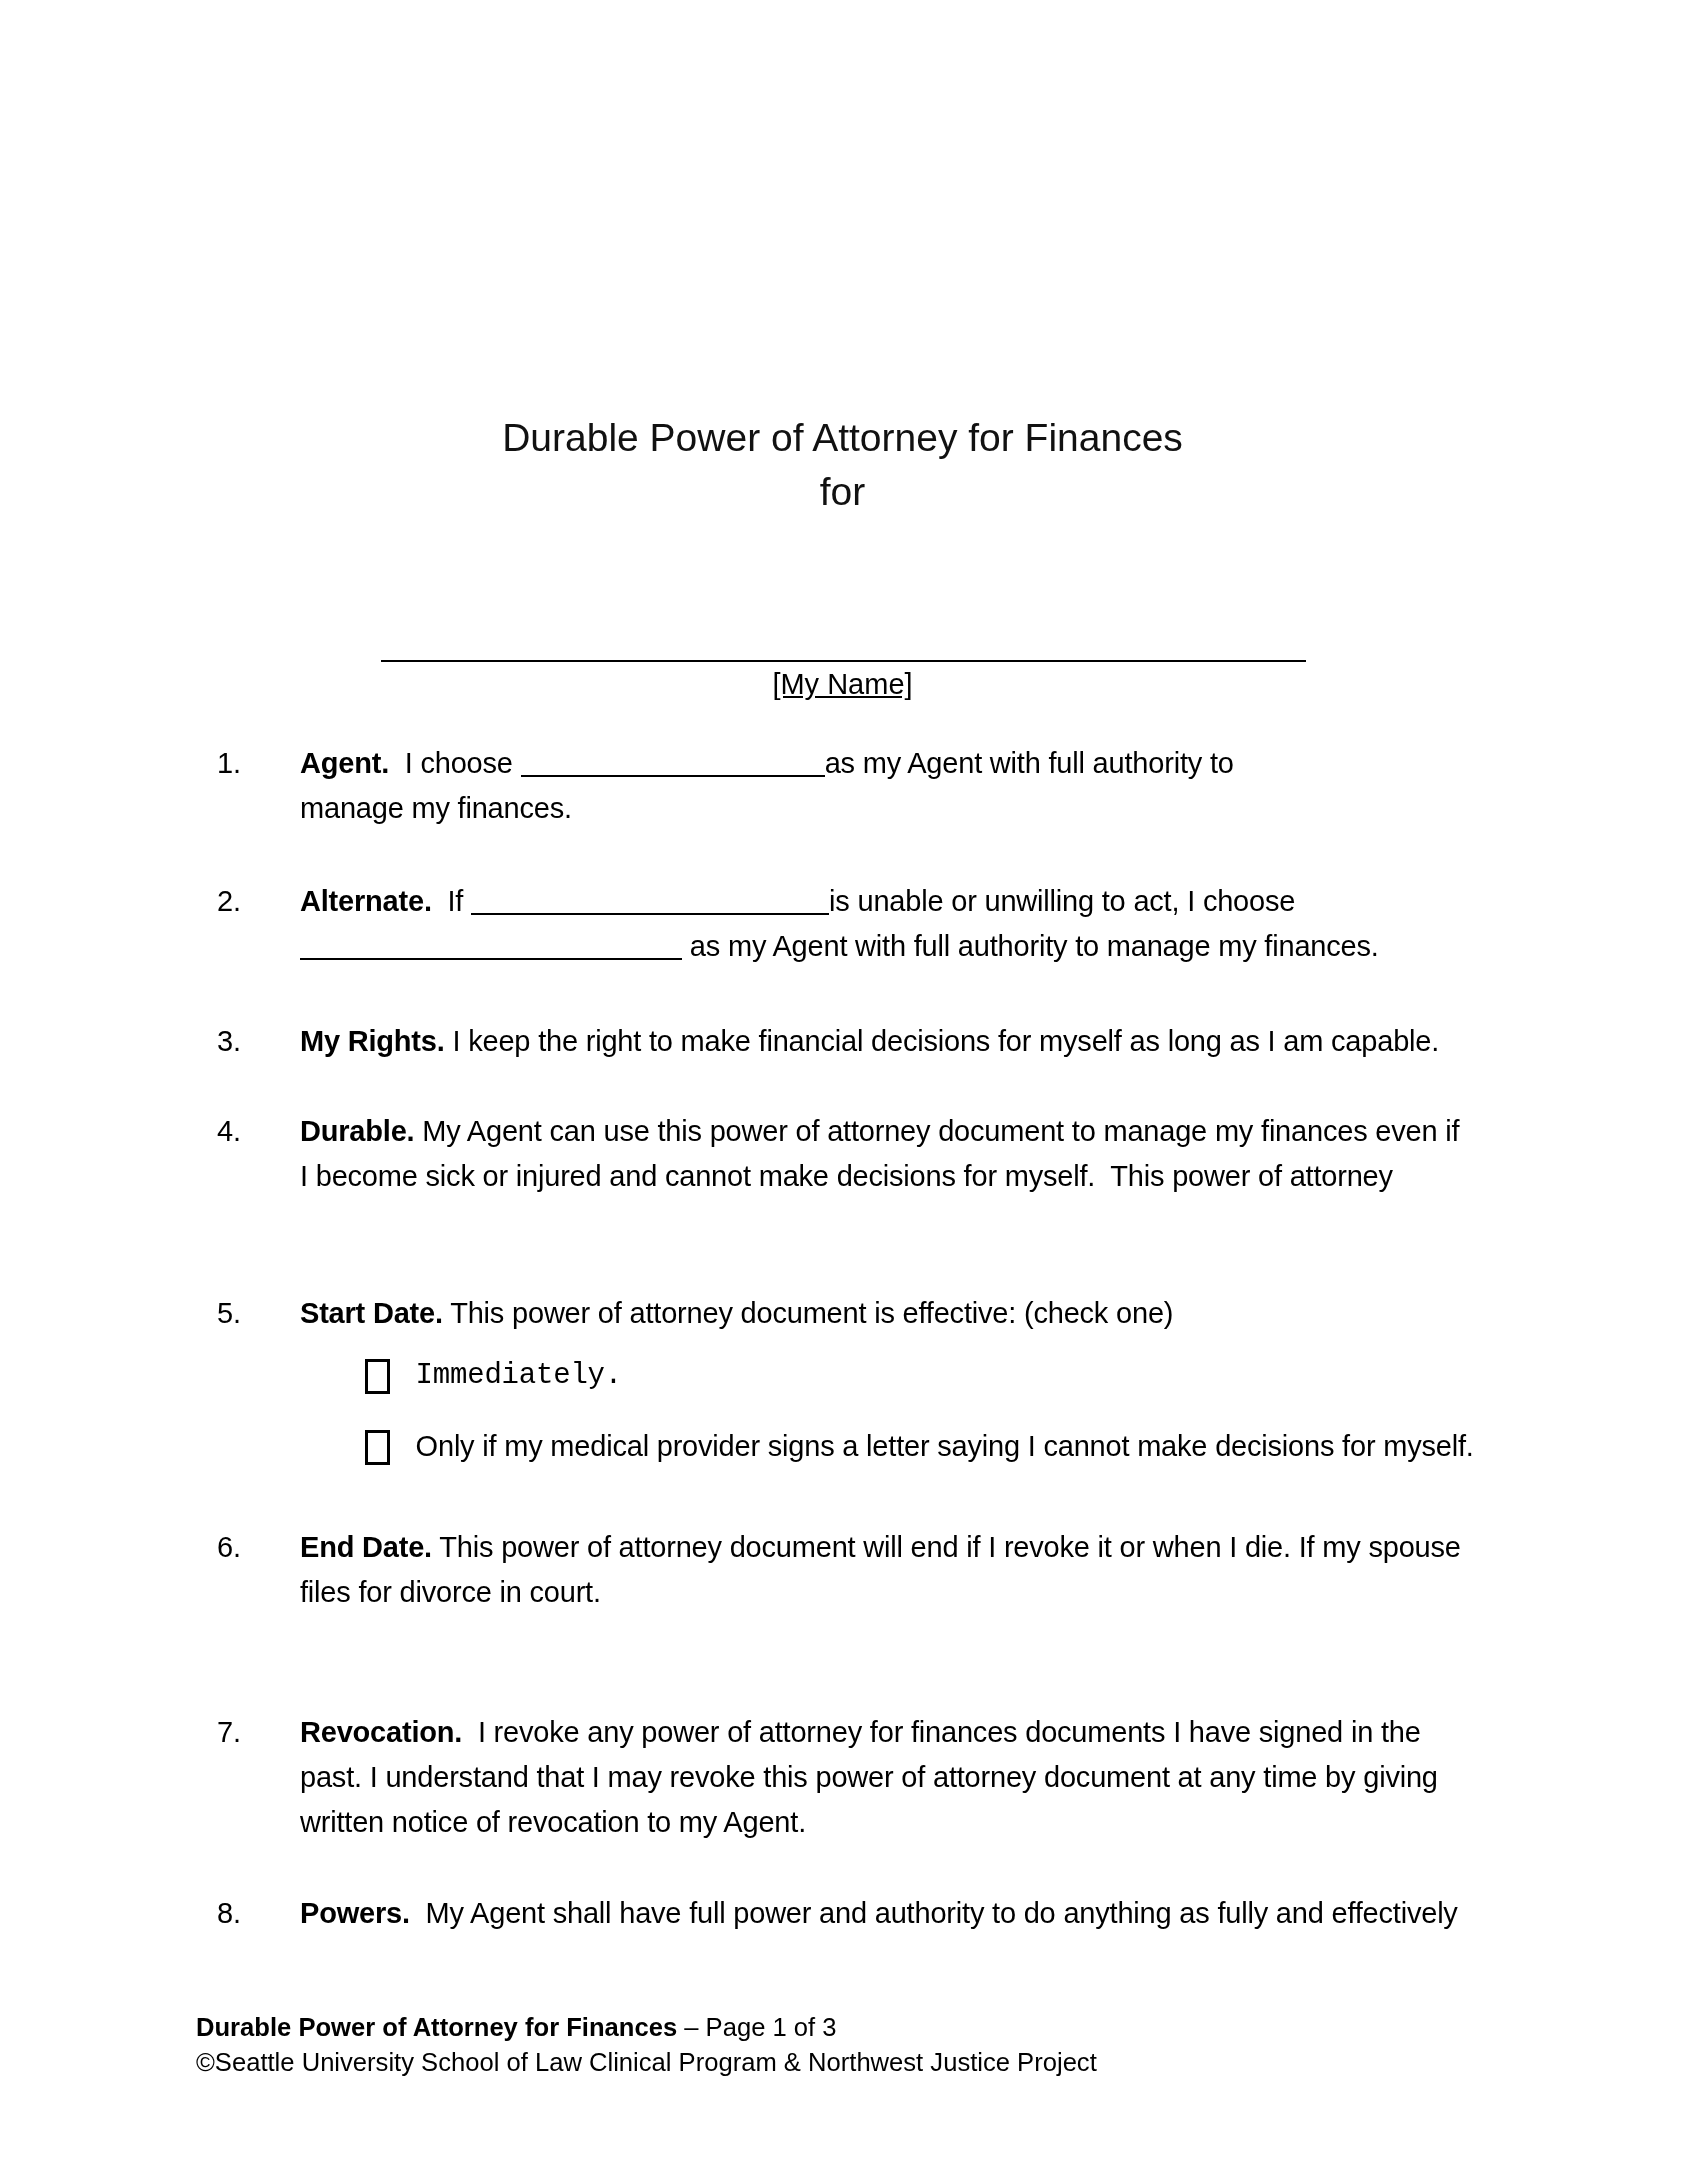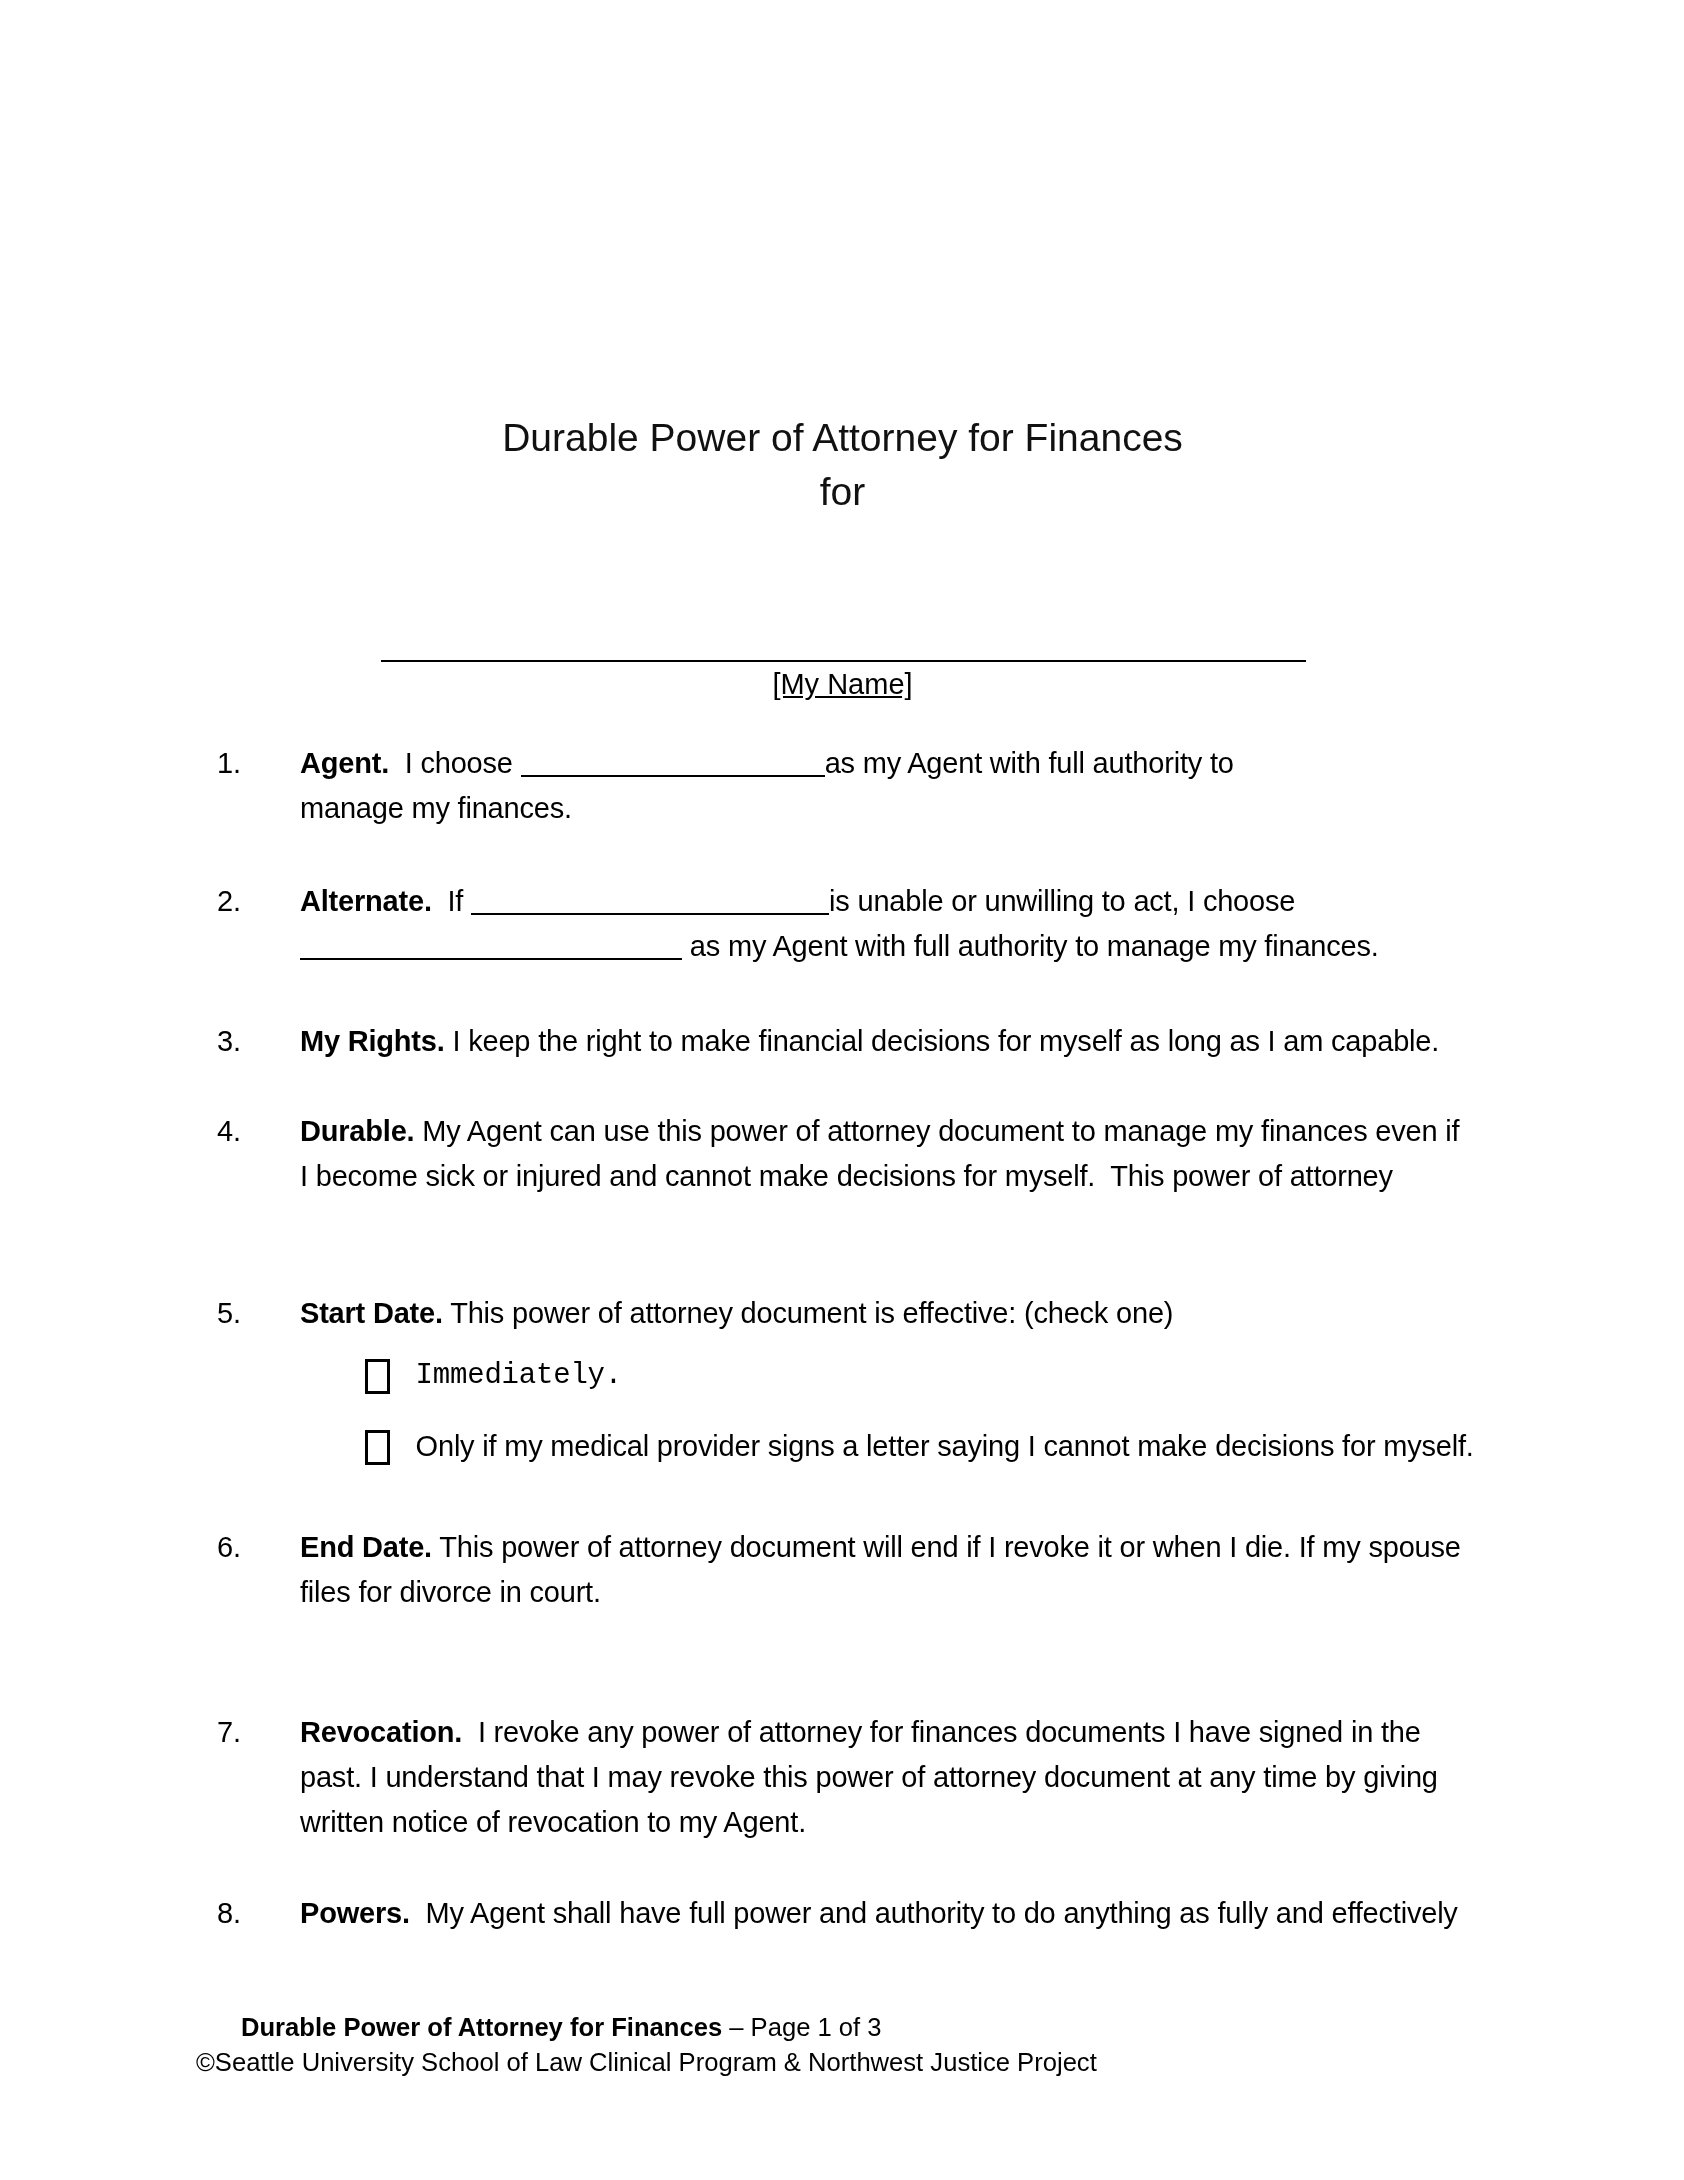--- a/index.html
+++ b/index.html
@@ -53,21 +53,21 @@
   .checkbox{
     flex:none;width:19px;height:29px;margin-top:6px;
     border:3.4px solid #000;background:#fff;
   }
   .option .olabel{margin-left:25.6px;white-space:pre;}
 
   .footer{
     position:absolute;left:196px;
     font-size:25.6px;line-height:34px;white-space:pre;
   }
-  .f1{top:2010px;margin-left:45px;} .f2{top:2045px;}
+  .f1{top:2010px;} .f2{top:2045px;}
 </style>
 </head>
 <body>
 
 <div class="page">
 
   <div class="title"><div>Durable Power of Attorney for Finances</div><div>for</div></div>
 
   <div class="name-line"></div>
   <div class="name-label">[My Name]</div>

